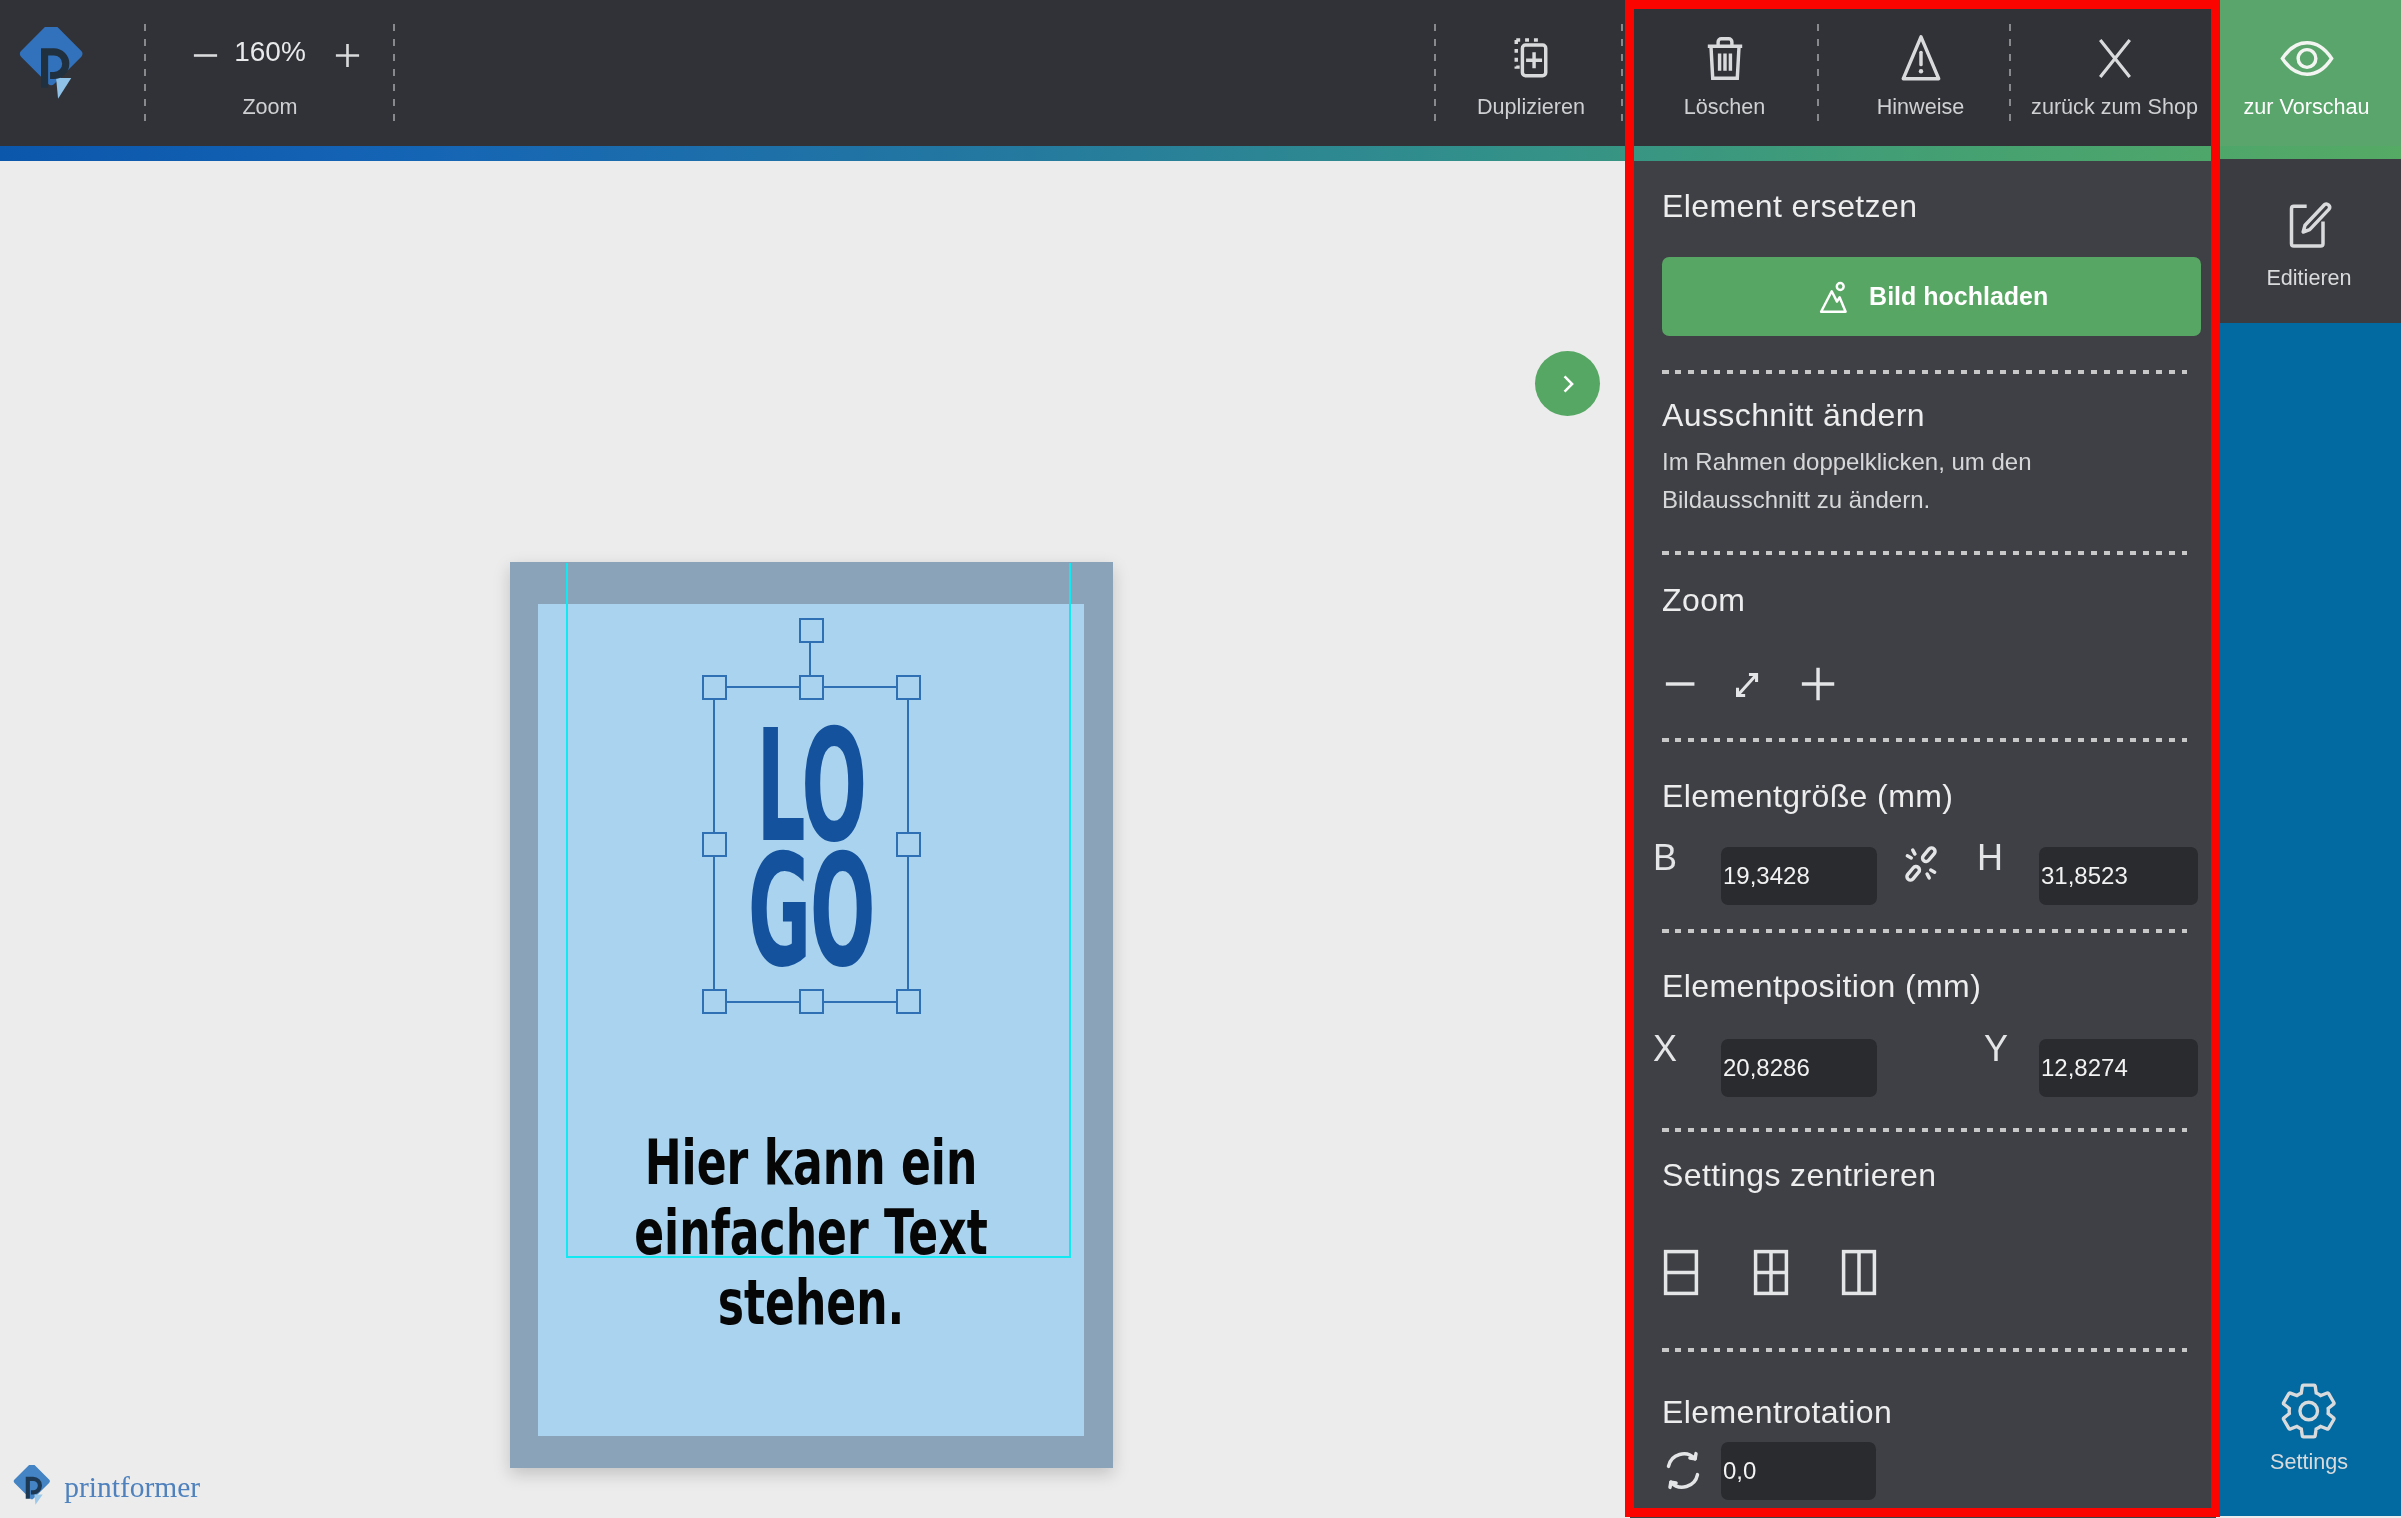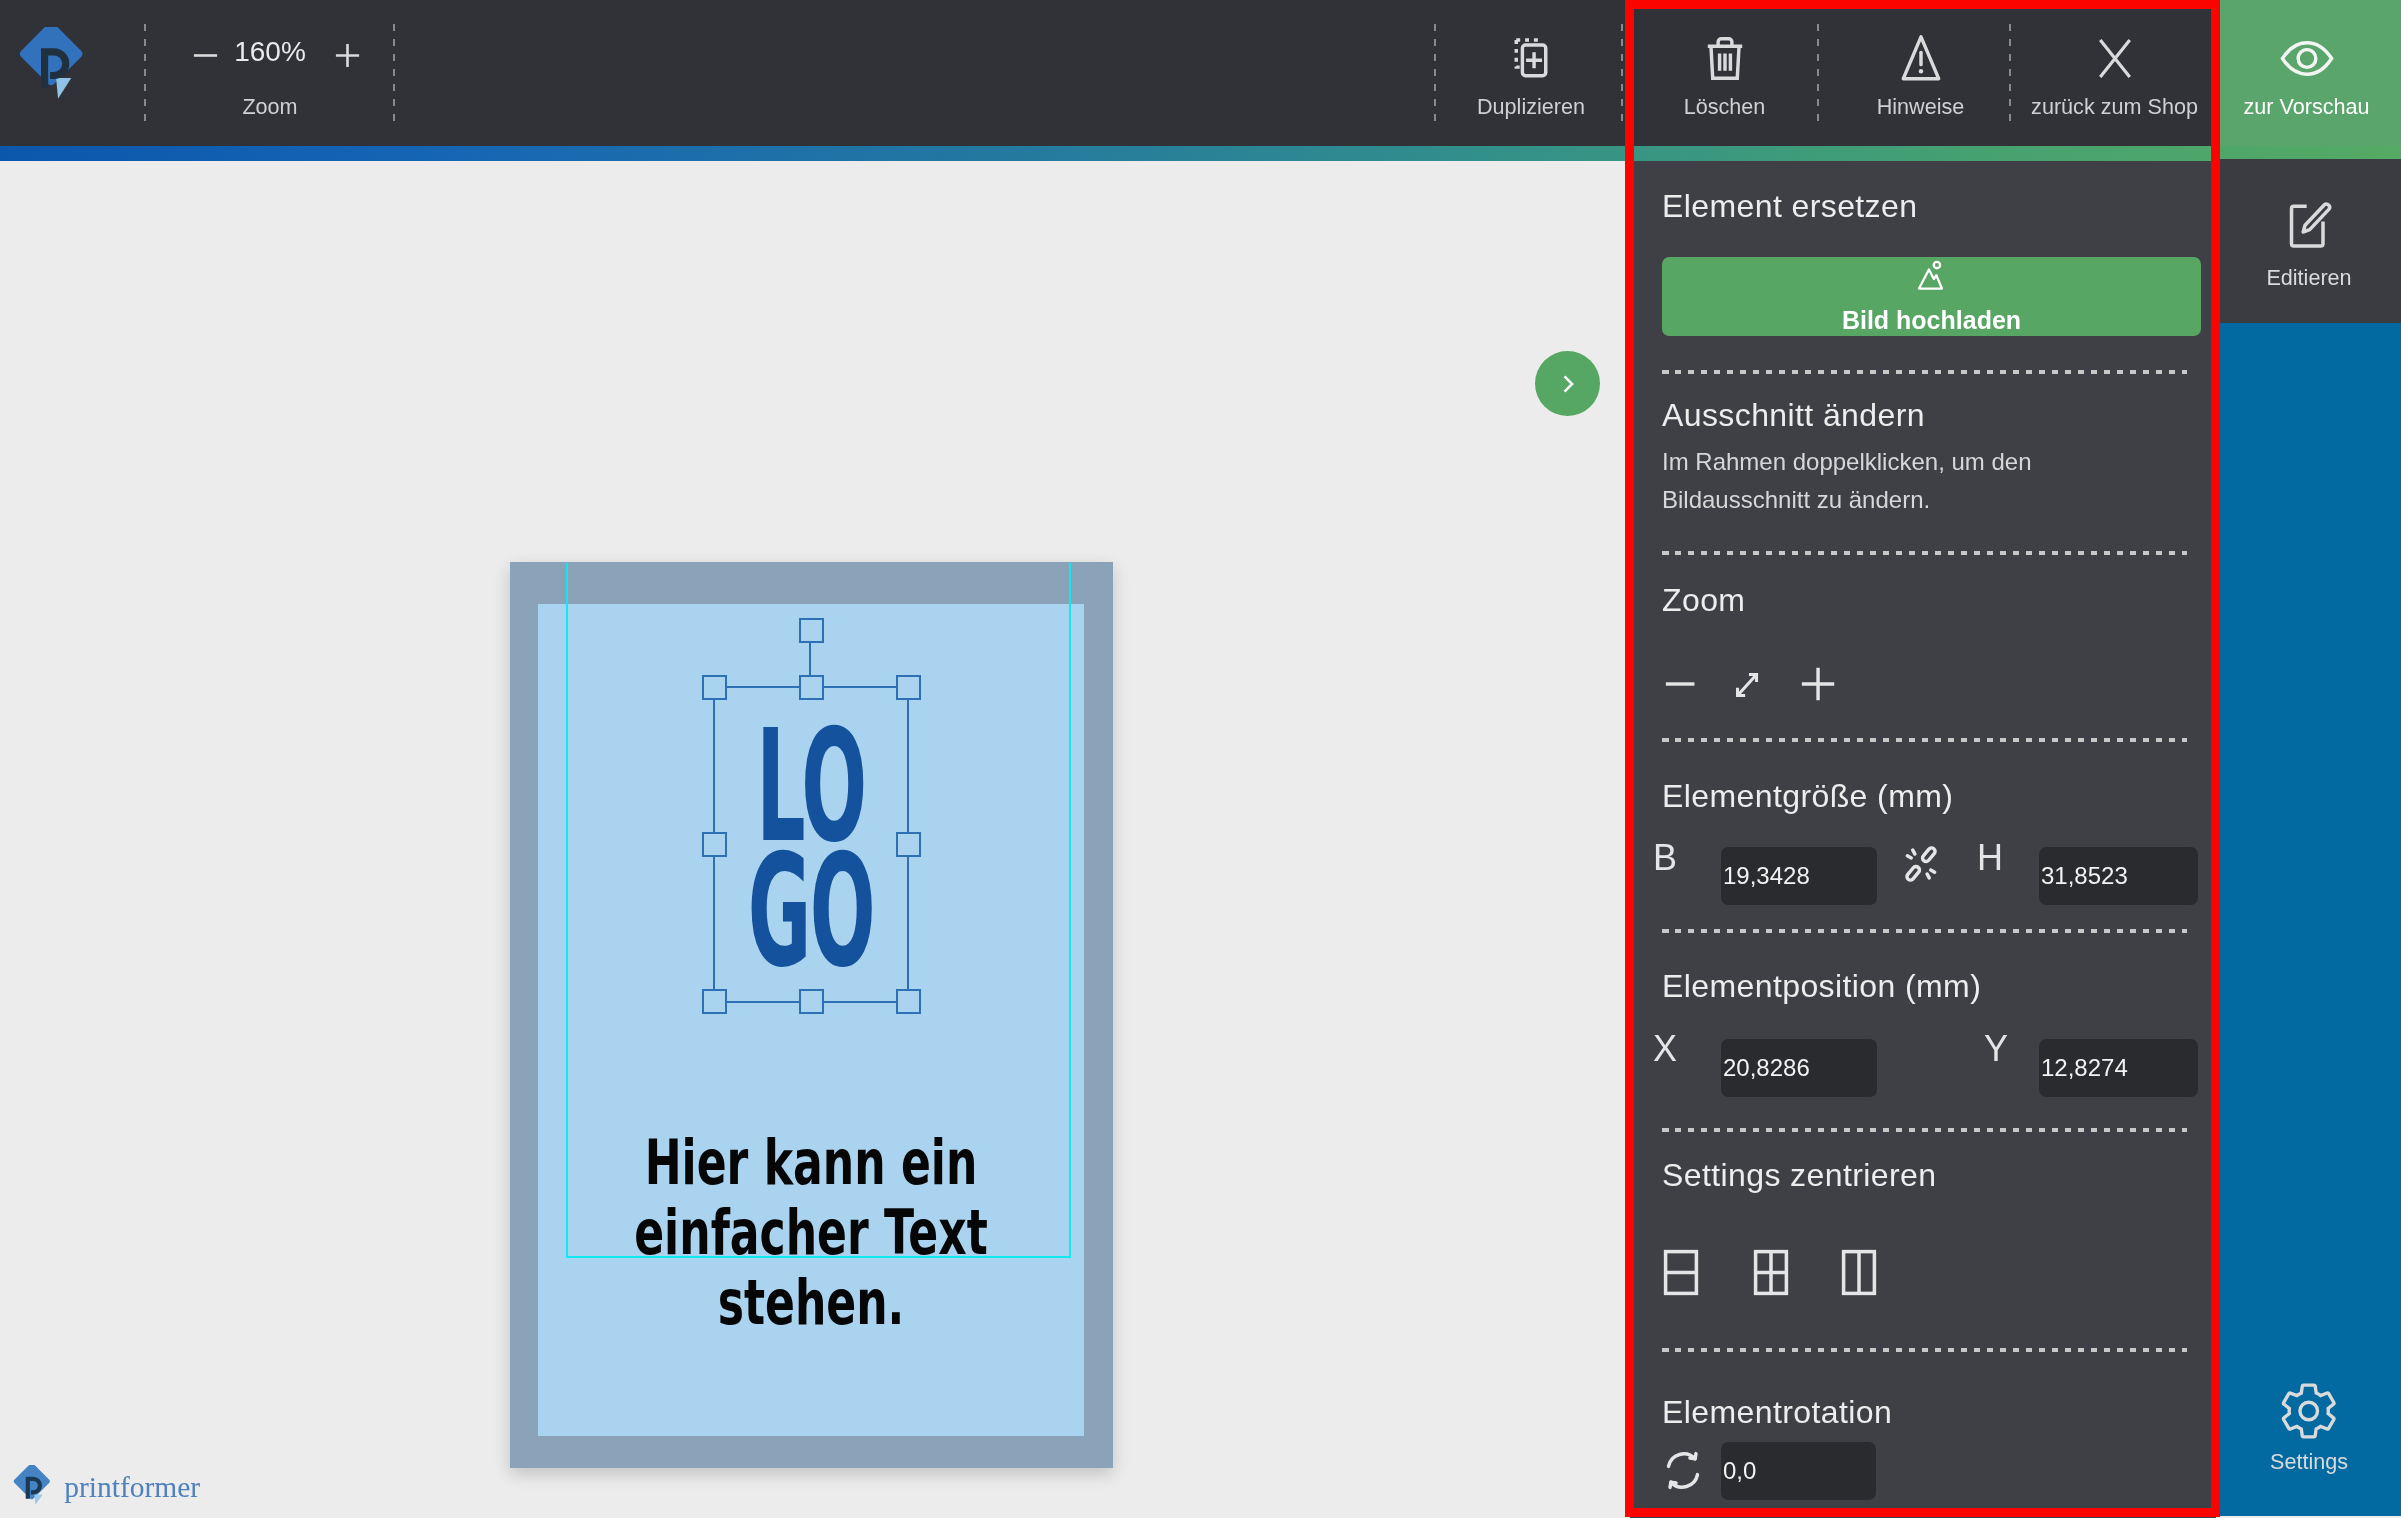--- a/index.html
+++ b/index.html
@@ -46,21 +46,21 @@
   #panel-collapse svg{position:absolute;left:50%;top:50%;transform:translate(-50%,-50%);}
 
   
   #side-panel{position:absolute;left:1630px;top:161px;width:586px;height:1357px;background:#3e4045;}
   .sec-h{position:absolute;left:32px;color:#ededee;font-size:32px;font-weight:400;
     letter-spacing:0.4px;white-space:nowrap;}
   .dots{position:absolute;left:32px;width:525px;height:4.3px;
     background:repeating-linear-gradient(90deg,#c8c8c8 0 6.5px,transparent 6.5px 13px);}
   #upload-btn{position:absolute;left:32px;top:96px;width:539px;height:79px;border:none;
     border-radius:7.2px;background:#58a663;color:#fff;cursor:pointer;
-    display:flex;align-items:center;justify-content:center;gap:14.4px;flex-direction:column;}
+    display:flex;align-items:center;justify-content:center;gap:14.4px;}
   #upload-btn span{font-size:25px;font-weight:bold;font-family:"Liberation Sans",sans-serif;}
   .panel-para{position:absolute;left:32px;top:282px;color:#d6d7d8;font-size:24px;line-height:38px;}
   .icon-btn{position:absolute;background:none;border:none;padding:0;cursor:pointer;}
   .field{position:absolute;height:58px;box-sizing:border-box;border:none;border-radius:7.2px;
     background:#292b2f;color:#f2f2f2;font-size:24px;
     font-family:"Liberation Sans",sans-serif;outline:none;}
   .dim-label{position:absolute;width:32px;text-align:center;color:#e4e5e6;font-size:36px;
     font-weight:400;}
 
   

